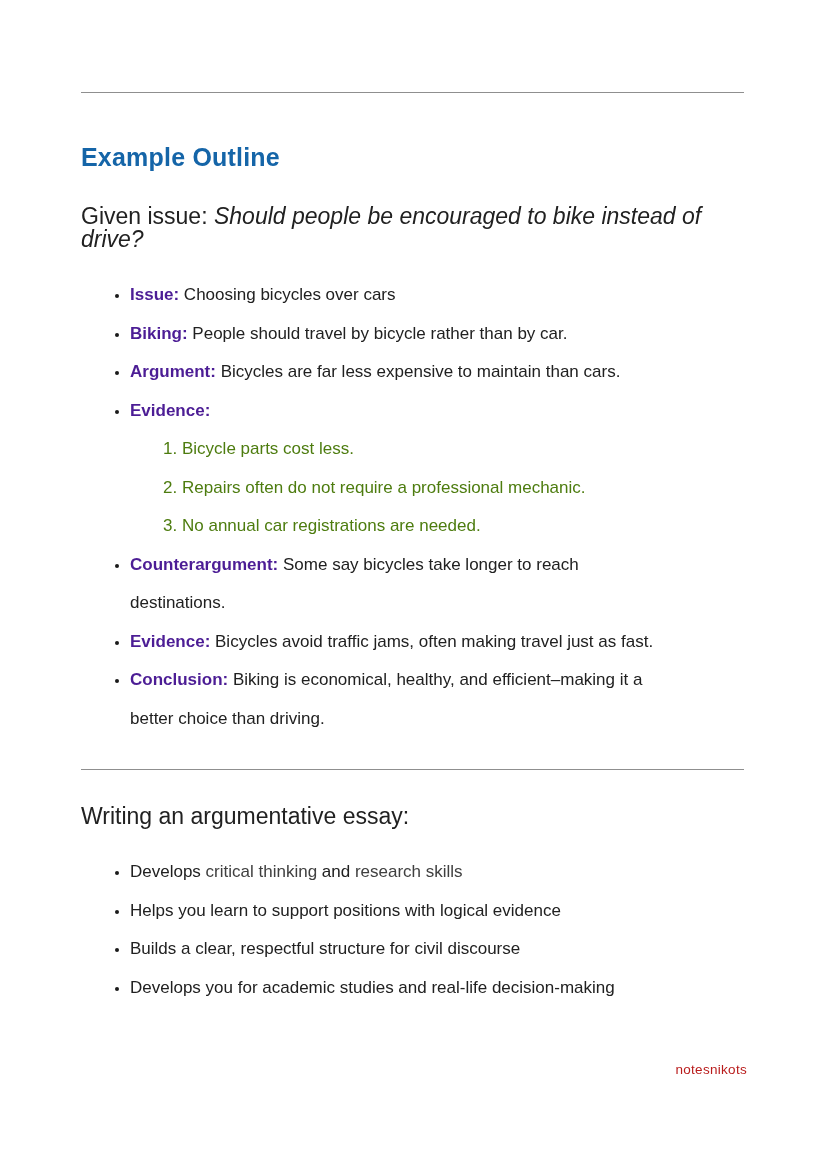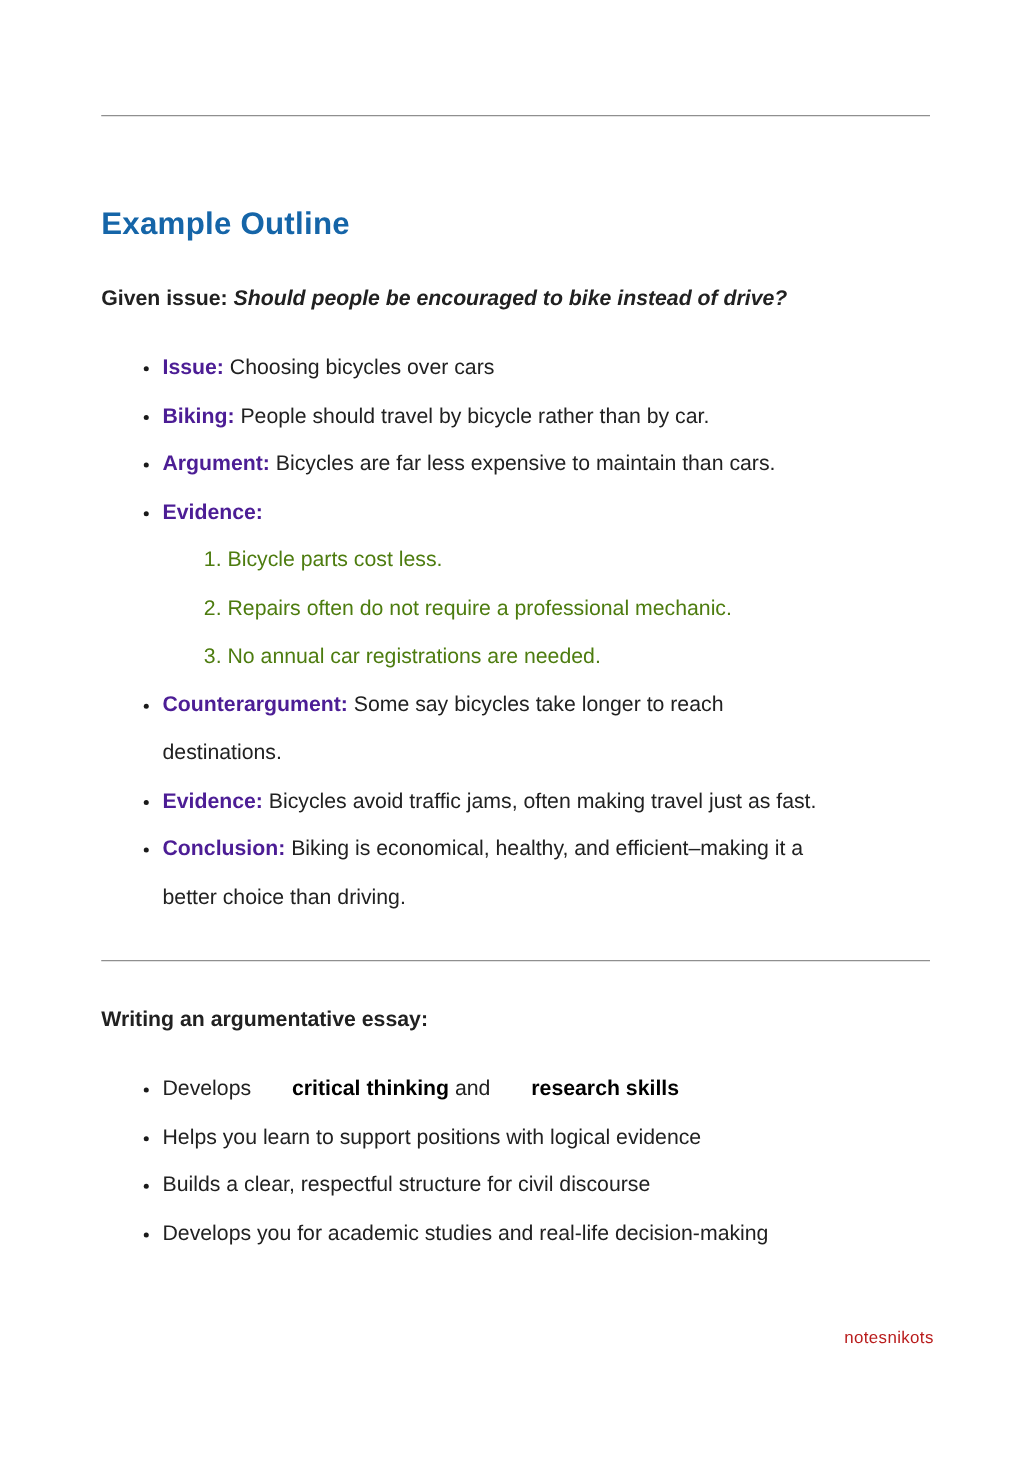--- a/index.html
+++ b/index.html
@@ -13,23 +13,23 @@
     color:#212121;
     overflow:hidden;
   }
   .rule{border:none;border-top:1px solid #8f8f8f;margin:0;height:0;}
   #rule1{margin-top:92px;}
   #rule2{margin-top:31px;}
   h2{
     font-size:25px;line-height:26px;font-weight:700;
     color:#1565a8;margin:0;letter-spacing:0.2px;
   }
-  #h-example{margin-top:73px;}
+  #h-example{margin-top:51px;}
   #h-why{margin-top:47px;}
-  .intro{font-size:17px;line-height:23px;margin:35px 0 0 0;font-weight:bold;}
+  .intro{font-size:23px;line-height:23px;margin:35px 0 0 0;}
   .intro em{font-style:italic;}
   ul.bullets{
     list-style:disc;
     margin:25px 0 0 0;
     padding-left:49px;
   }
   ul.bullets>li{
     font-size:17px;
     line-height:38.5px;
     max-width:616px;
@@ -40,21 +40,21 @@
   ol.numlist{
     list-style:decimal;
     margin:0;
     padding-left:52px;
   }
   ol.numlist>li{
     font-size:17px;
     line-height:38.5px;
     color:#4d7c0f;
   }
-  .bold{font-weight:700;color:#000000;margin-left:28px;}
+  .bold{font-weight:400;color:#404040;}
   .footer{
     position:absolute;
     top:1062px;right:81px;
     font-size:13.5px;
     color:#b91c1c;
     letter-spacing:0.3px;
   }
 </style>
 </head>
 <body>

